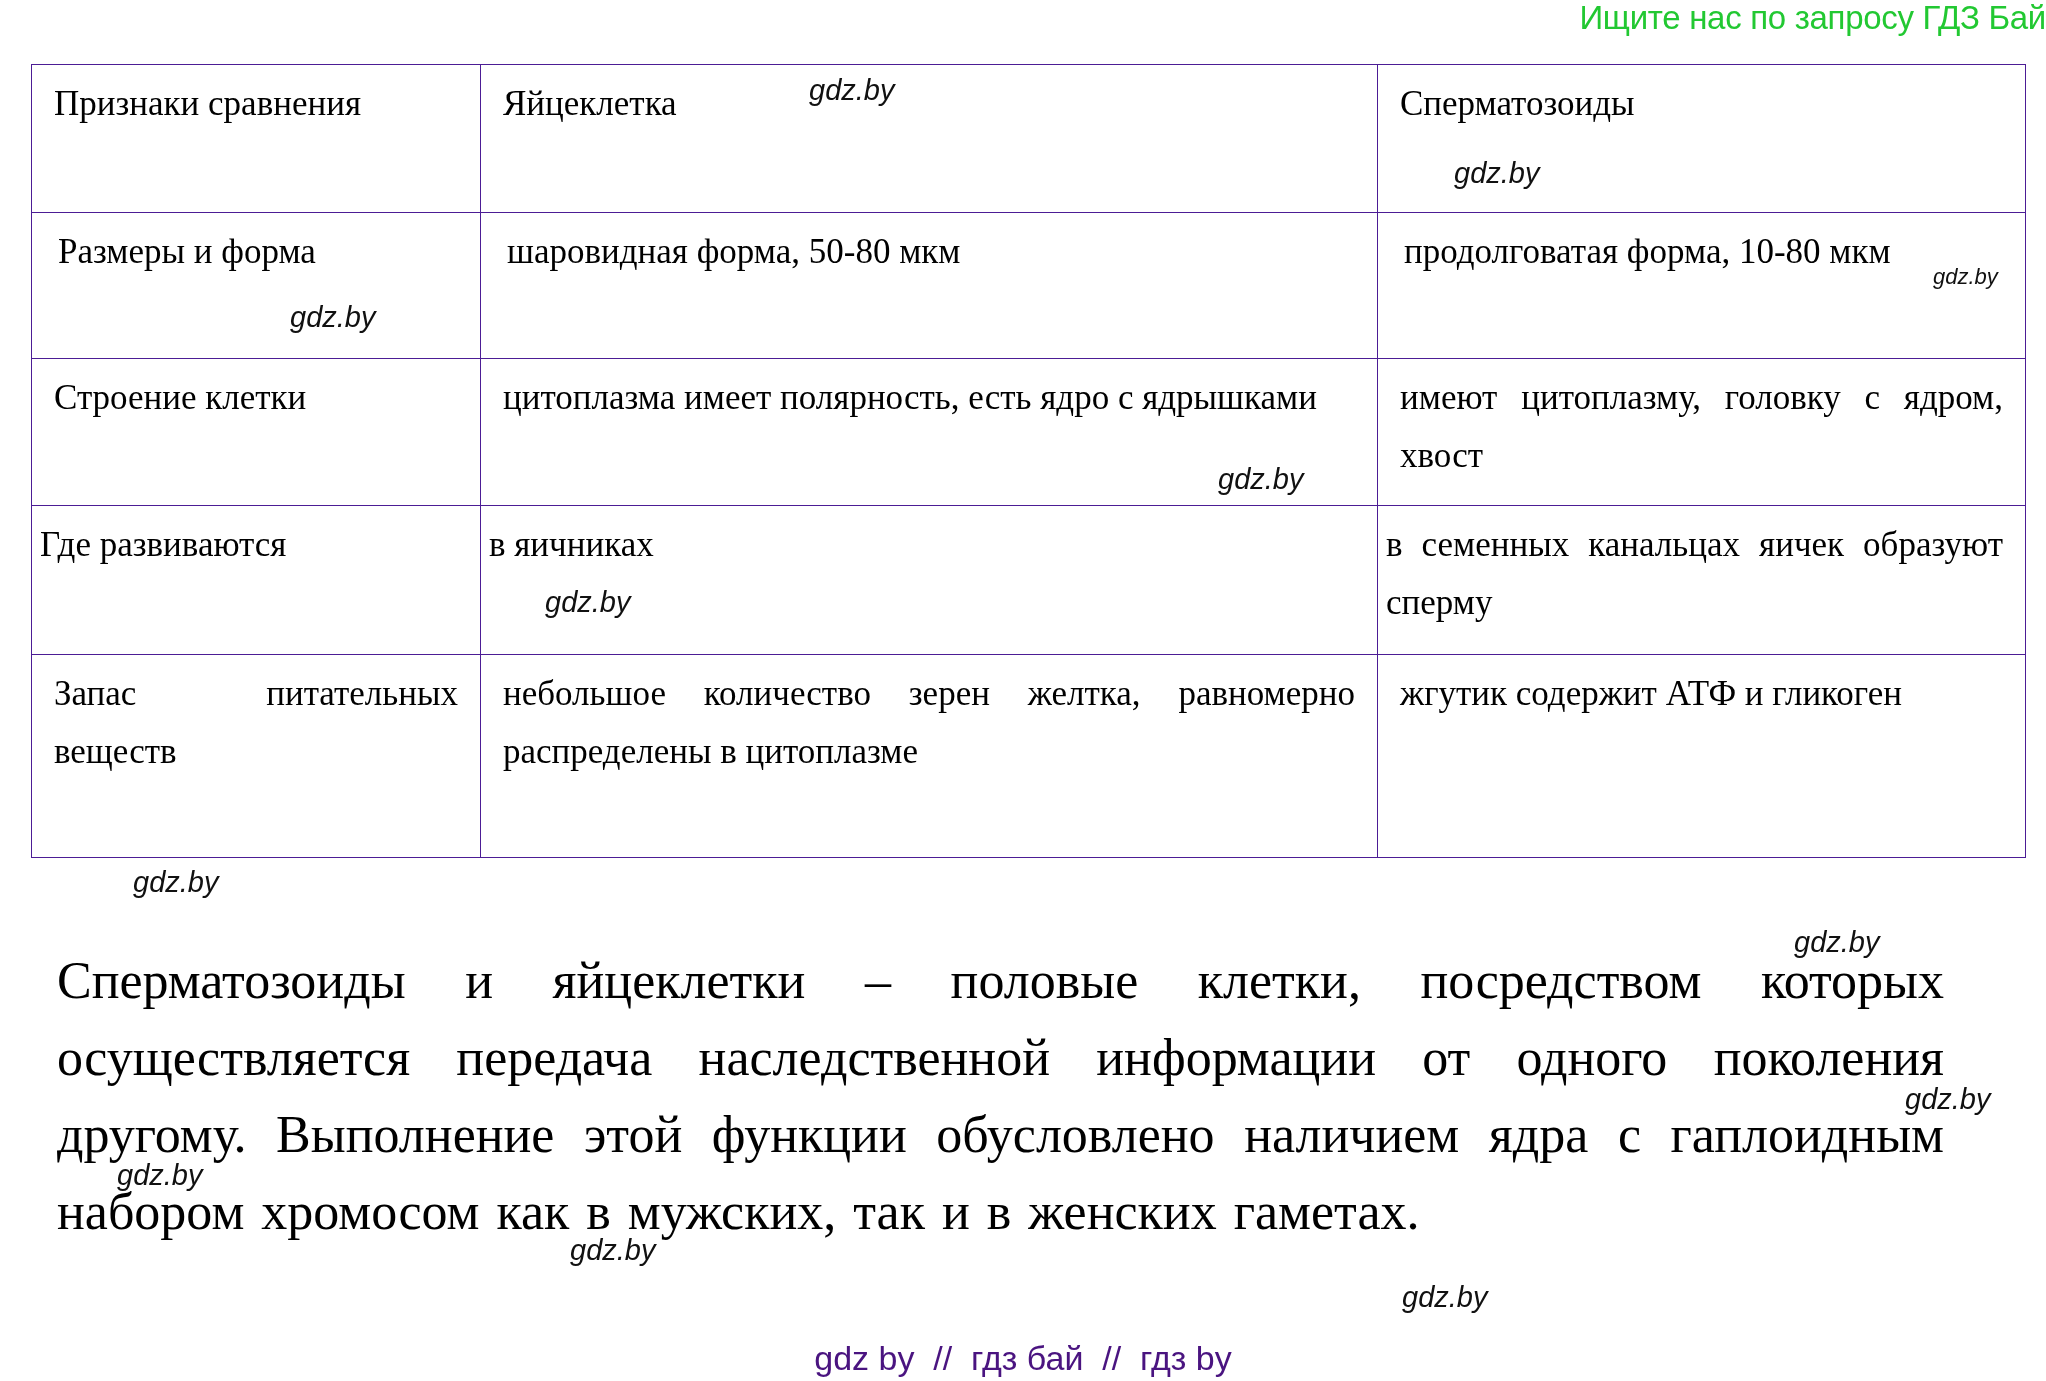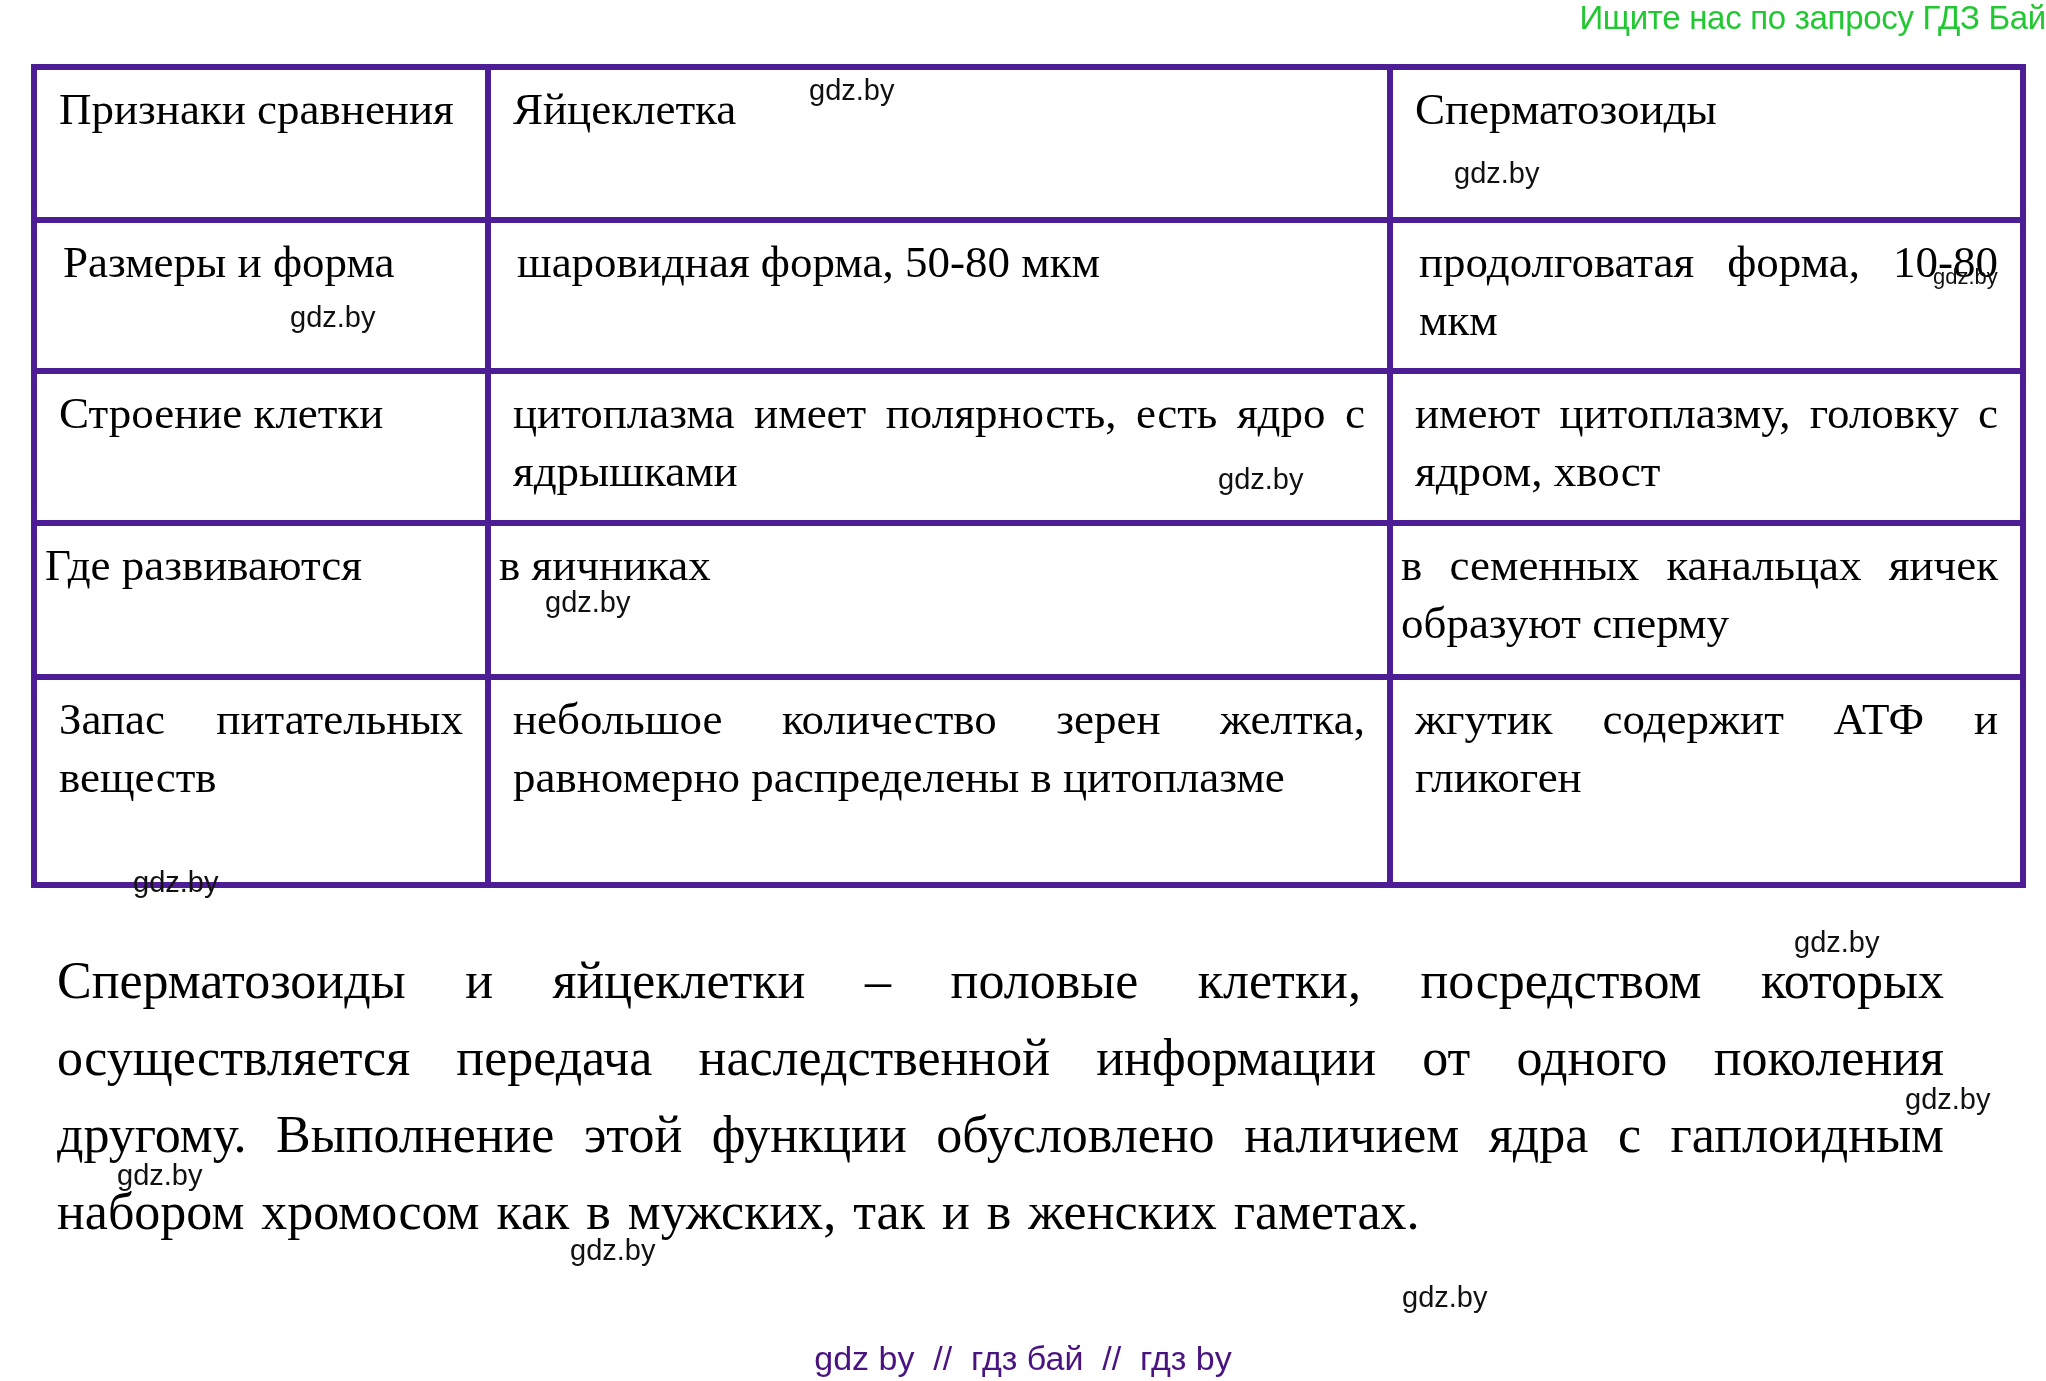--- a/index.html
+++ b/index.html
@@ -29,24 +29,24 @@
     }
     table.cmp {
       position: absolute;
       left: 31px;
       top: 64px;
       width: 1995px;
       border-collapse: collapse;
       table-layout: fixed;
     }
     table.cmp td {
-      border: 6px solid #4c1d95;
+      border: 1px solid #4c1d95;
       vertical-align: top;
       padding: 10px 22px 0 22px;
-      font-size: 45px;
+      font-size: 35px;
       line-height: 58px;
       text-align: justify;
       text-align-last: left;
     }
     table.cmp td.col1 { width: 404px; }
     table.cmp td.col2 { width: 852px; }
     table.cmp td.col3 { }
     table.cmp tr.r0 td { height: 137px; }
     table.cmp tr.r1 td { height: 135px; padding-left: 26px; }
     table.cmp tr.r2 td { height: 136px; }
@@ -64,20 +64,21 @@
       margin: 0;
       word-spacing: 4px;
     }
     .wm {
       position: absolute;
       font-family: "Liberation Sans", "DejaVu Sans", sans-serif;
       font-size: 29px;
       line-height: 30px;
       color: #111111;
       white-space: nowrap;
+      font-style: italic;
     }
     .wm.small {
       font-size: 22px;
       line-height: 22px;
     }
     .footer {
       position: absolute;
       left: 0;
       width: 2046px;
       top: 1338px;

